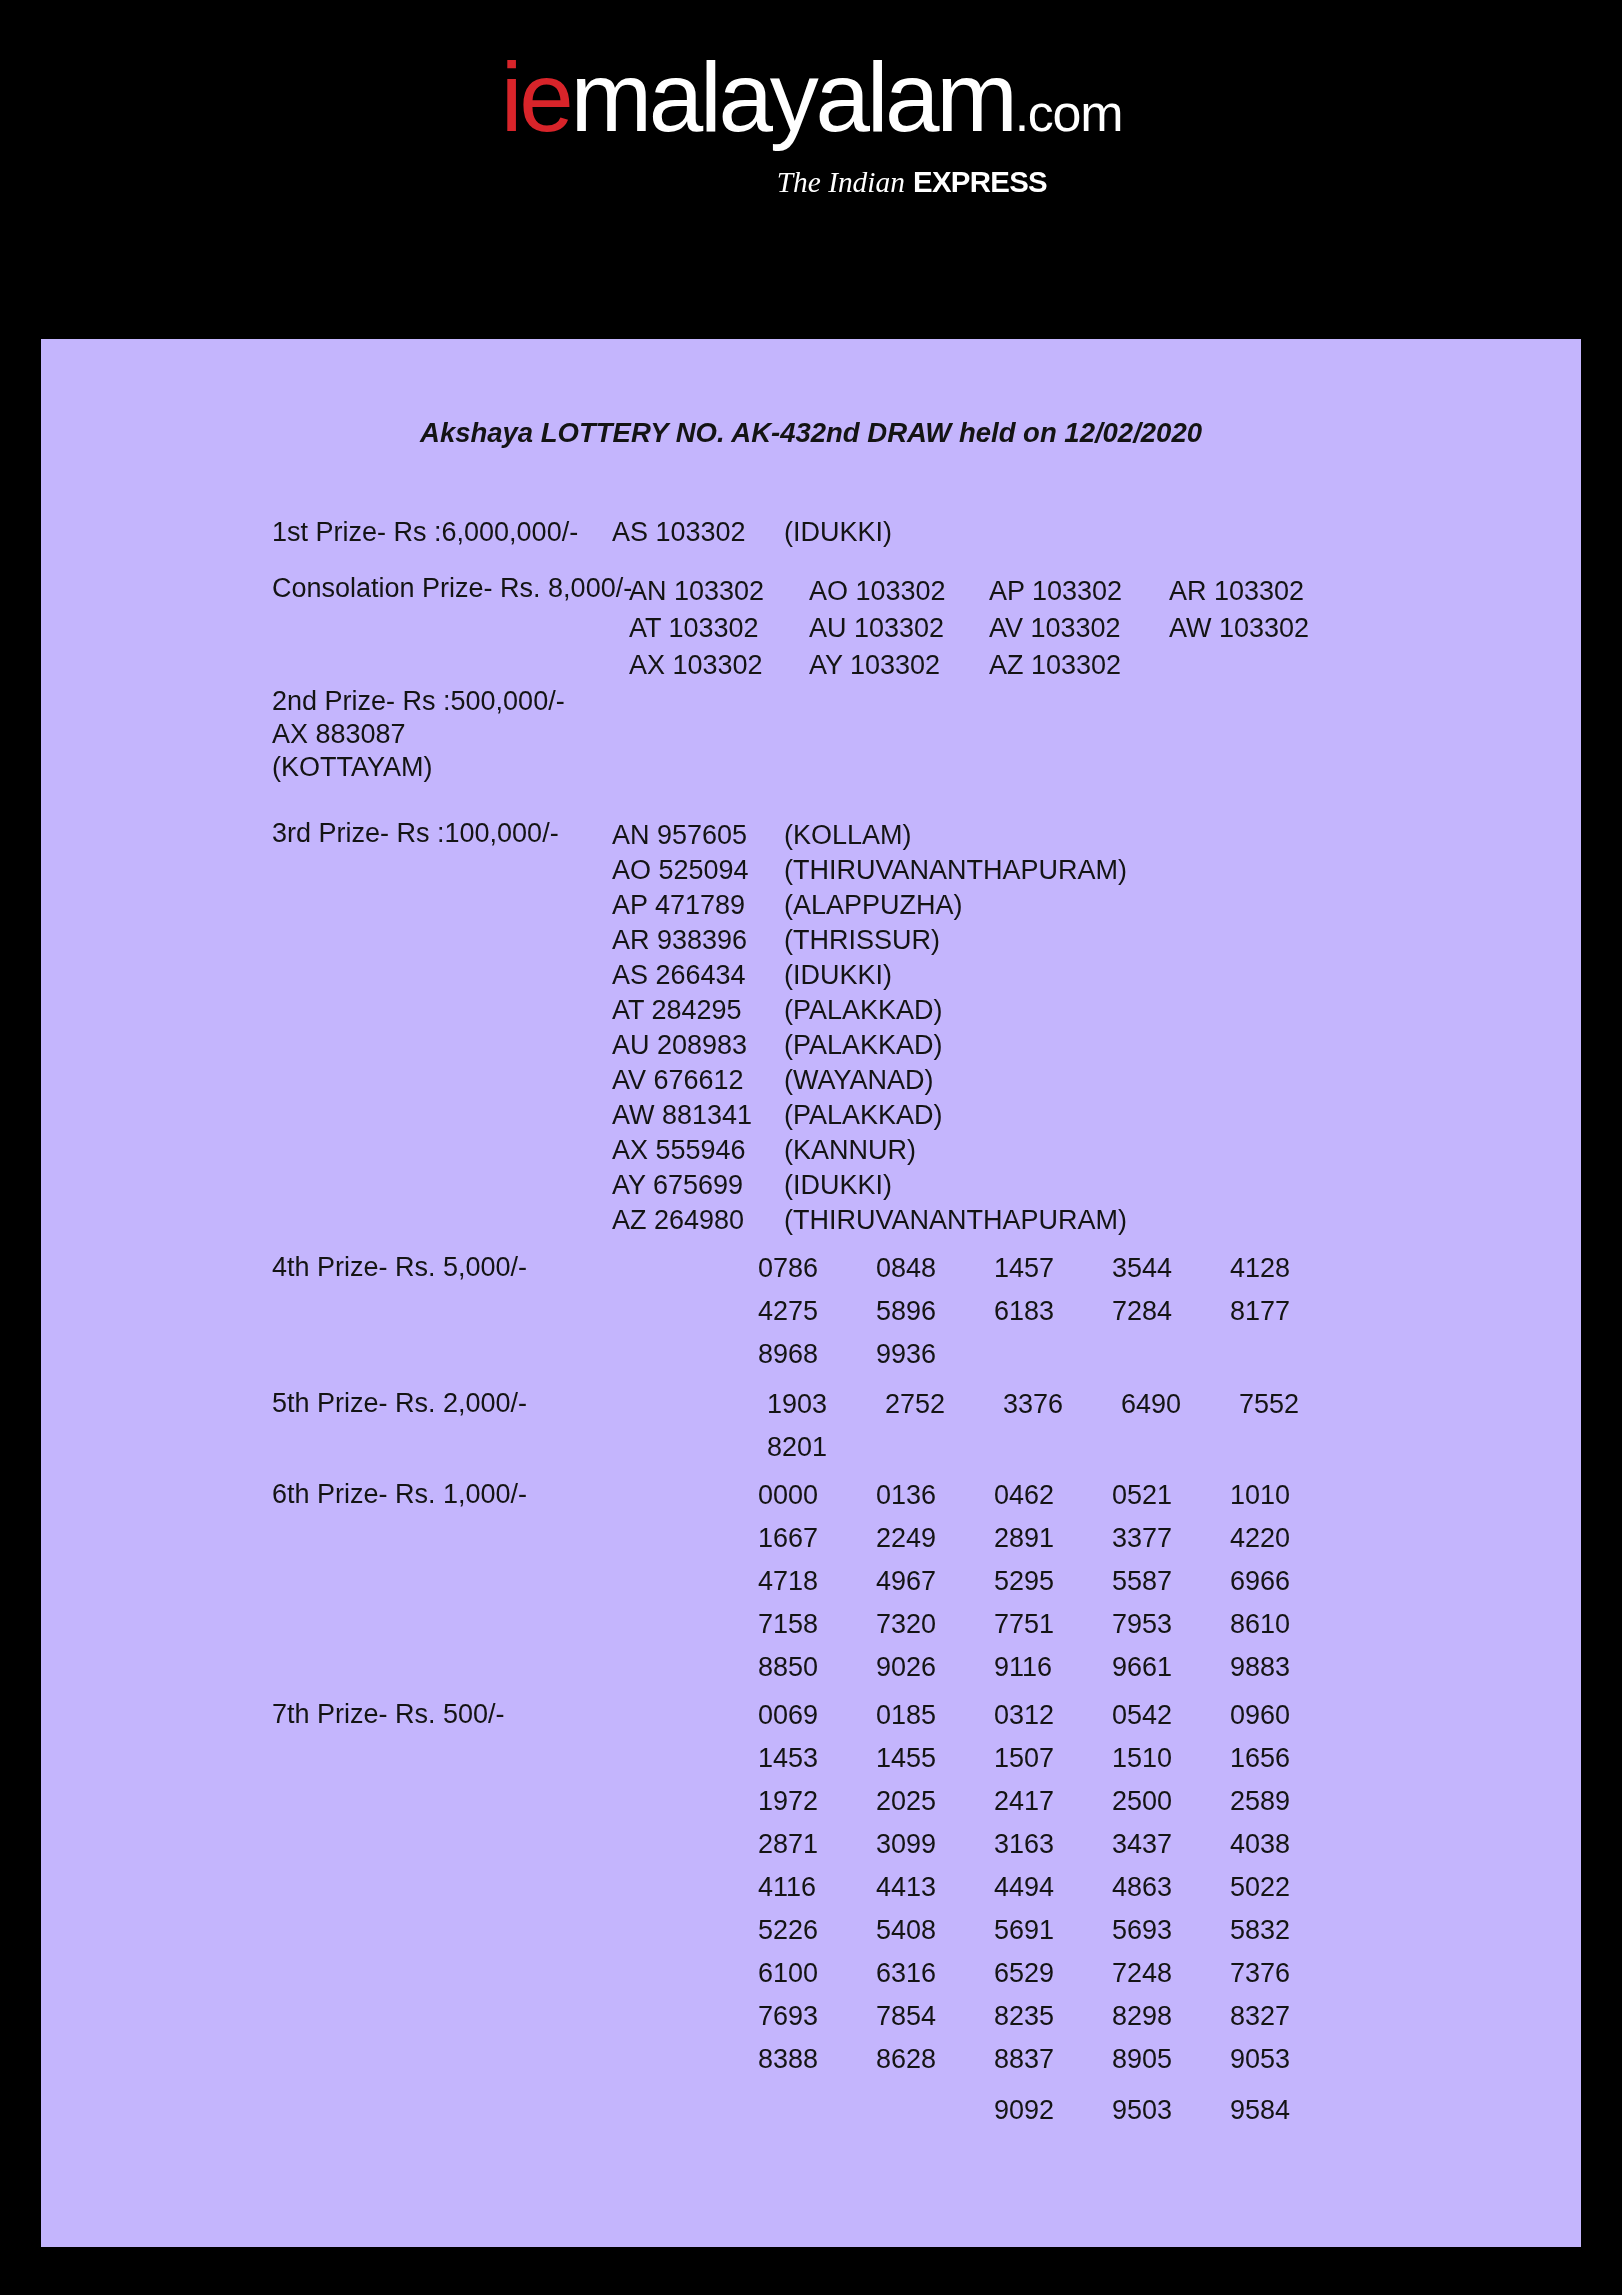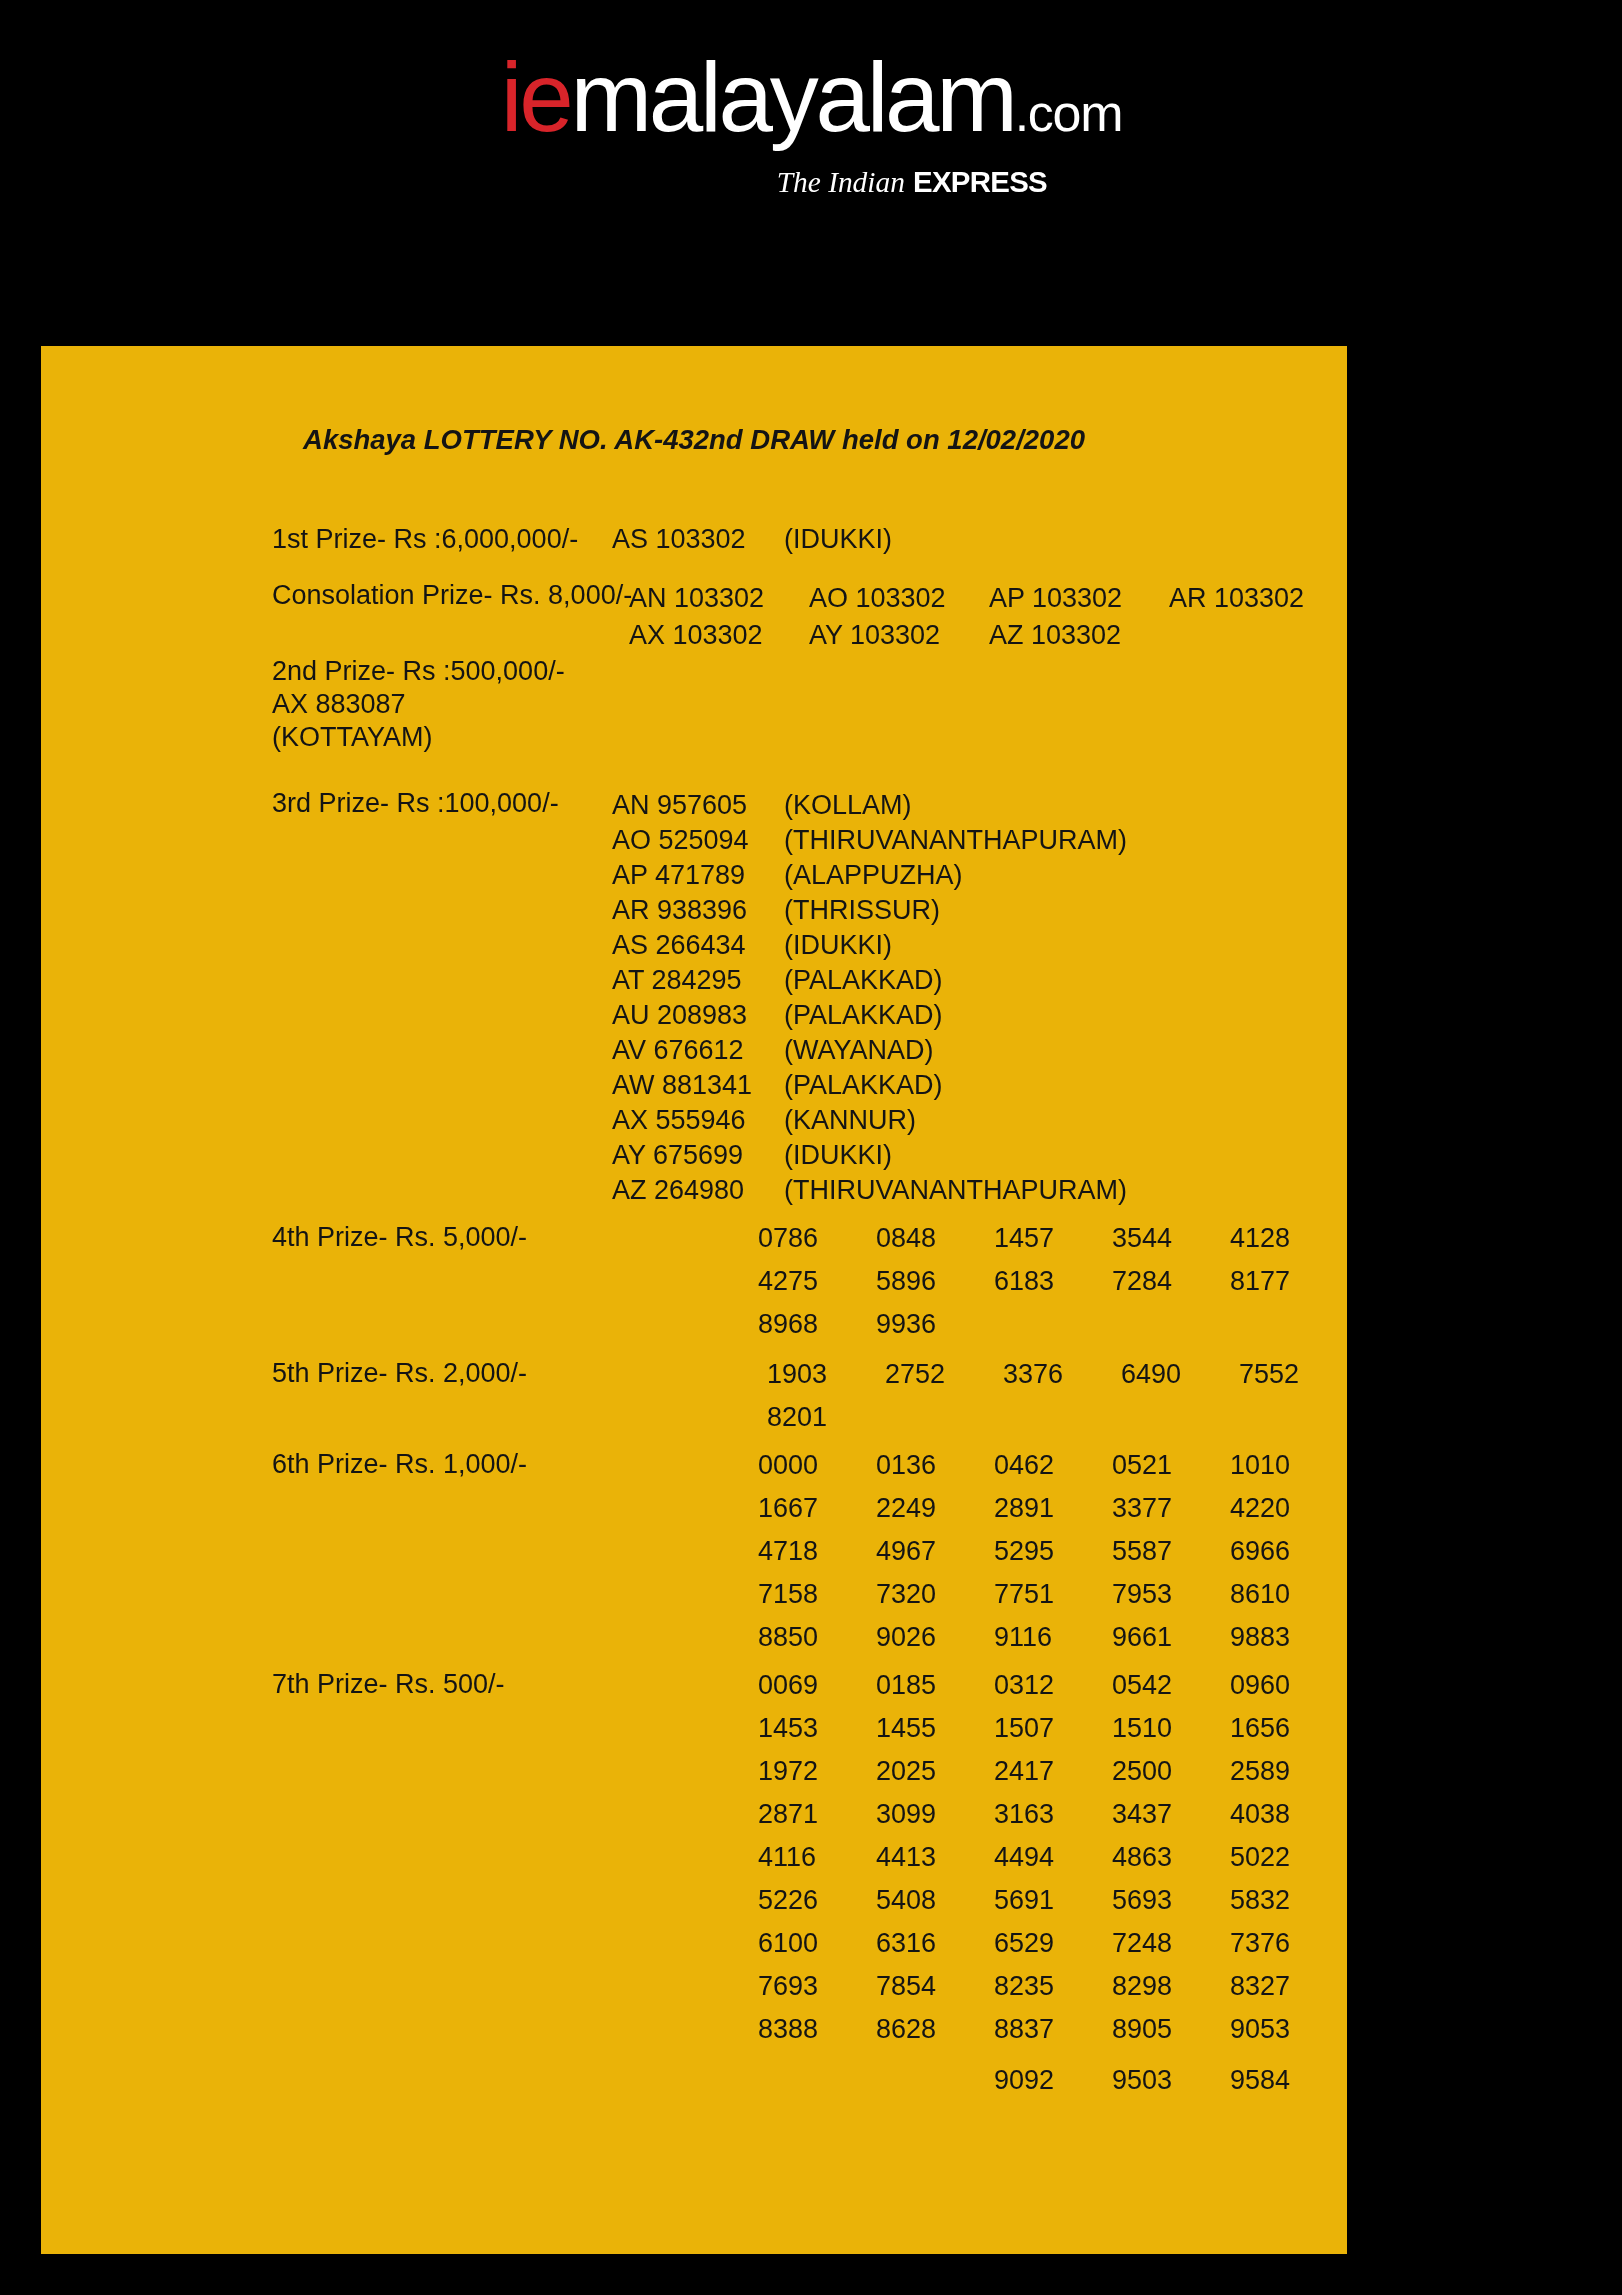--- a/index.html
+++ b/index.html
@@ -59,24 +59,24 @@
     color: #f6dc7e;
     font-size: 119px;
     line-height: 151px;
     font-weight: 700;
   }
 
   
   .results-panel {
     position: absolute;
     left: 41px;
-    top: 346px;
-    width: 1306px;
+    top: 339px;
+    width: 1540px;
     height: 1908px;
-    background: #eab308;
+    background: #c4b5fd;
     color: #141414;
     font-size: 27px;
   }
   .draw-title {
     margin: 0;
     padding-top: 77px;
     text-align: center;
     font-weight: 700;
     font-style: italic;
     font-size: 27.5px;
@@ -149,20 +149,26 @@
       <span class="plabel">Consolation Prize- Rs. 8,000/-</span>
       <div class="cons-rows">
 
           <div class="cons-row">
             <span class="cons-cell">AN 103302</span>
             <span class="cons-cell">AO 103302</span>
             <span class="cons-cell">AP 103302</span>
             <span class="cons-cell">AR 103302</span>
           </div>
 
+          <div class="cons-row">
+            <span class="cons-cell">AT 103302</span>
+            <span class="cons-cell">AU 103302</span>
+            <span class="cons-cell">AV 103302</span>
+            <span class="cons-cell">AW 103302</span>
+          </div>
 
           <div class="cons-row">
             <span class="cons-cell">AX 103302</span>
             <span class="cons-cell">AY 103302</span>
             <span class="cons-cell">AZ 103302</span>
             <span class="cons-cell"></span>
           </div>
         </div>
     </div>
 

